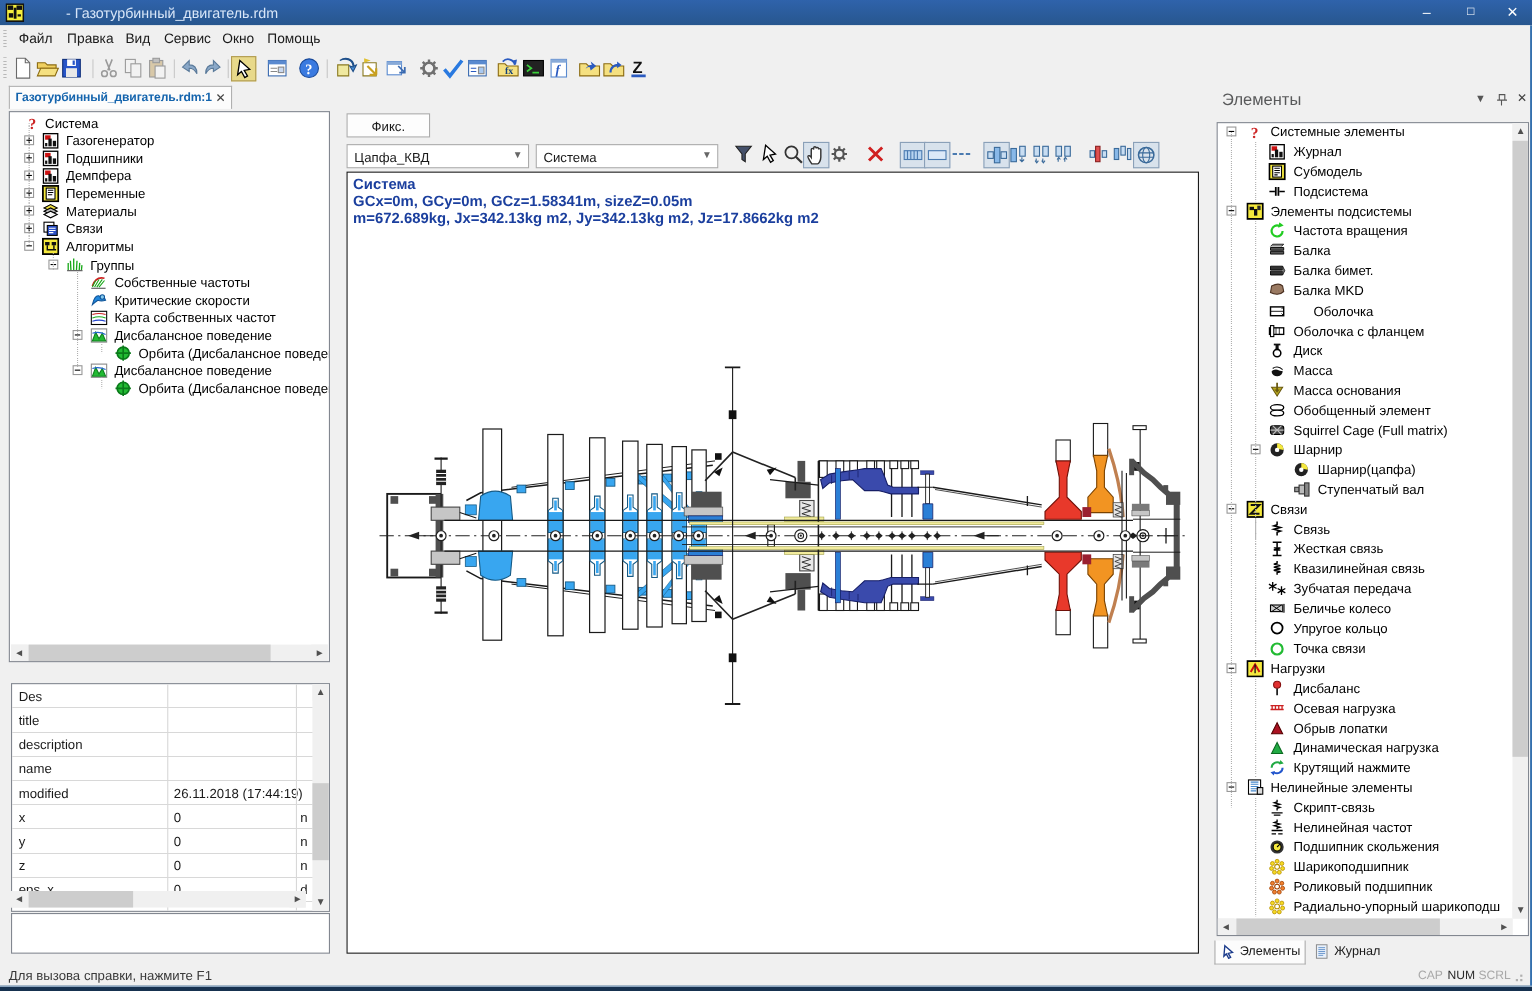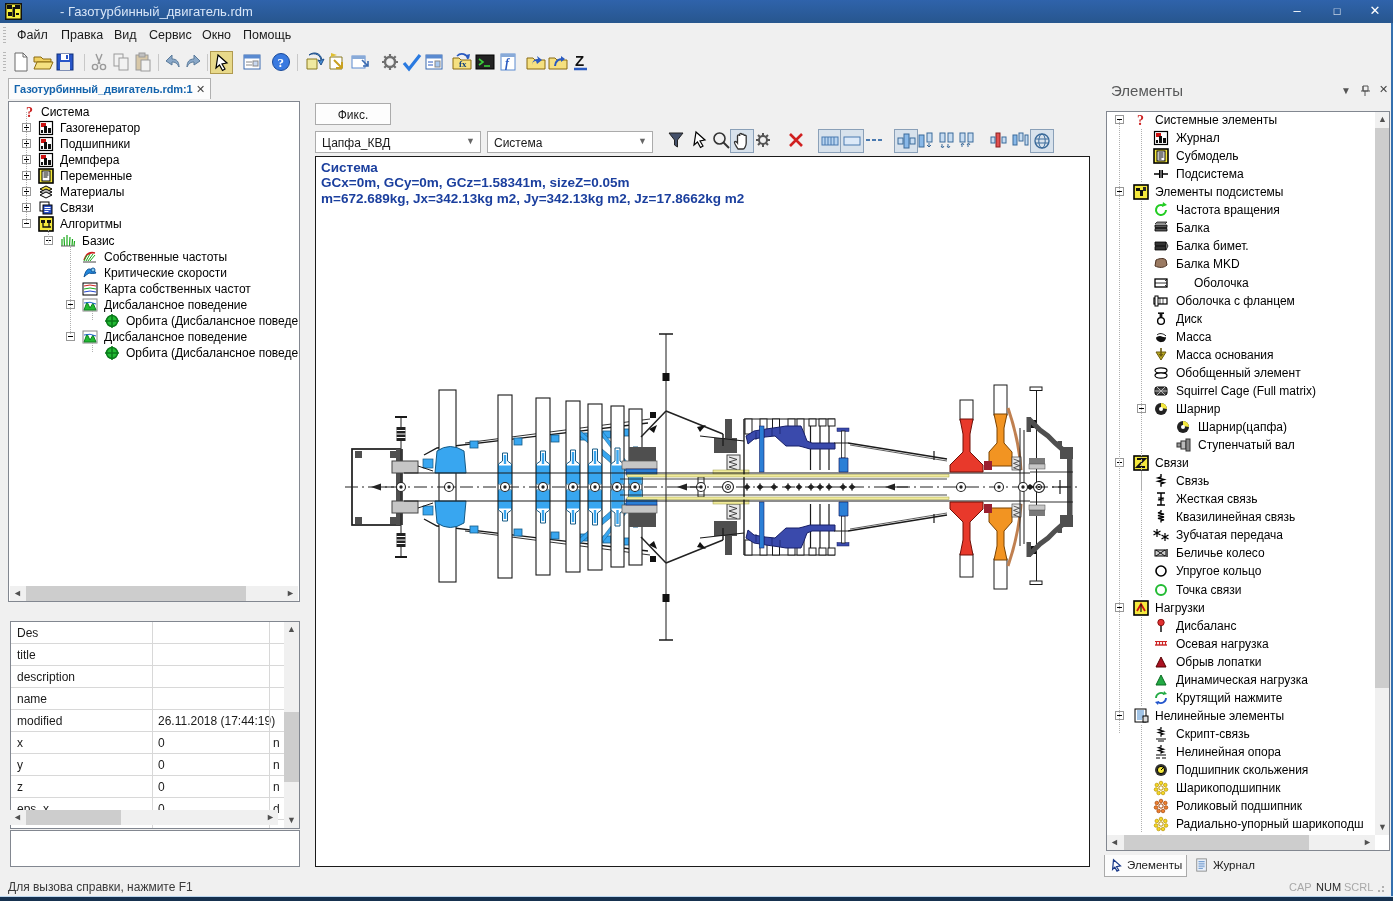--- a/index.html
+++ b/index.html
@@ -292,21 +292,21 @@
         <span class="lab" style="left:51px;">Алгоритмы</span>
       </div>
       <div class="trow" style="left:0;top:131px;">
         <div class="pm" style="left:35px;top:3px;">
           <i></i>
         </div>
         <svg class="ticon" style="left:51px;top:0px;" viewBox="0 0 16 16">
           <path d="M2 13 L2 6 M4.5 13 L4 4 M7 13 L7 2 M9.5 13 L10 4 M12 13 L12.5 6 M14 13 L14.5 8" stroke="#18a818" stroke-width="1.2" fill="none"></path>
           <path d="M1 13h14" stroke="#666" stroke-width="1"></path>
         </svg>
-        <span class="lab" style="left:73px;">Базис</span>
+        <span class="lab" style="left:73px;">Группы</span>
       </div>
       <div class="trow" style="left:0;top:147px;">
         <svg class="ticon" style="left:73px;top:0px;" viewBox="0 0 16 16">
           <path d="M2 11 Q5 2 13 4" stroke="#cc2222" stroke-width="1.5" fill="none"></path>
           <path d="M2 12 L5 6 M4 12 L8 5 M6 12 L11 5 M8 12 L13 6" stroke="#18a818" stroke-width="1" fill="none"></path>
           <path d="M1 13h13" stroke="#444"></path>
         </svg>
         <span class="lab" style="left:95px;">Собственные частоты</span>
       </div>
       <div class="trow" style="left:0;top:163px;">
@@ -1047,21 +1047,21 @@
           <path d="M8 1v2l-2.5.8 5 1.4-5 1.4 5 1.4-2.5.8v2" stroke="#000" stroke-width="1.2" fill="none"></path>
           <path d="M3 13h10M5 15h6" stroke="#000" stroke-width="1"></path>
         </svg>
         <span class="lab" style="left:69px;">Скрипт-связь</span>
       </div>
       <div class="rrow" style="left:0;top:631px;">
         <svg class="ticon" style="left:46px;top:1px;" viewBox="0 0 16 16">
           <path d="M8 1v2l-2.5.8 5 1.4-5 1.4 5 1.4-2.5.8v1" stroke="#000" stroke-width="1.2" fill="none"></path>
           <path d="M3 11h10M3 14h4M9 14h4" stroke="#000" stroke-width="1.2"></path>
         </svg>
-        <span class="lab" style="left:69px;">Нелинейная опора</span>
+        <span class="lab" style="left:69px;">Нелинейная частот</span>
       </div>
       <div class="rrow" style="left:0;top:649px;">
         <svg class="ticon" style="left:46px;top:1px;" viewBox="0 0 16 16">
           <circle cx="8" cy="8" r="6" fill="#333"></circle>
           <circle cx="8" cy="8" r="3.6" fill="#f5e93d" stroke="#000"></circle>
           <path d="M8 8l3-3" stroke="#000"></path>
         </svg>
         <span class="lab" style="left:69px;">Подшипник скольжения</span>
       </div>
       <div class="rrow" style="left:0;top:667px;">

